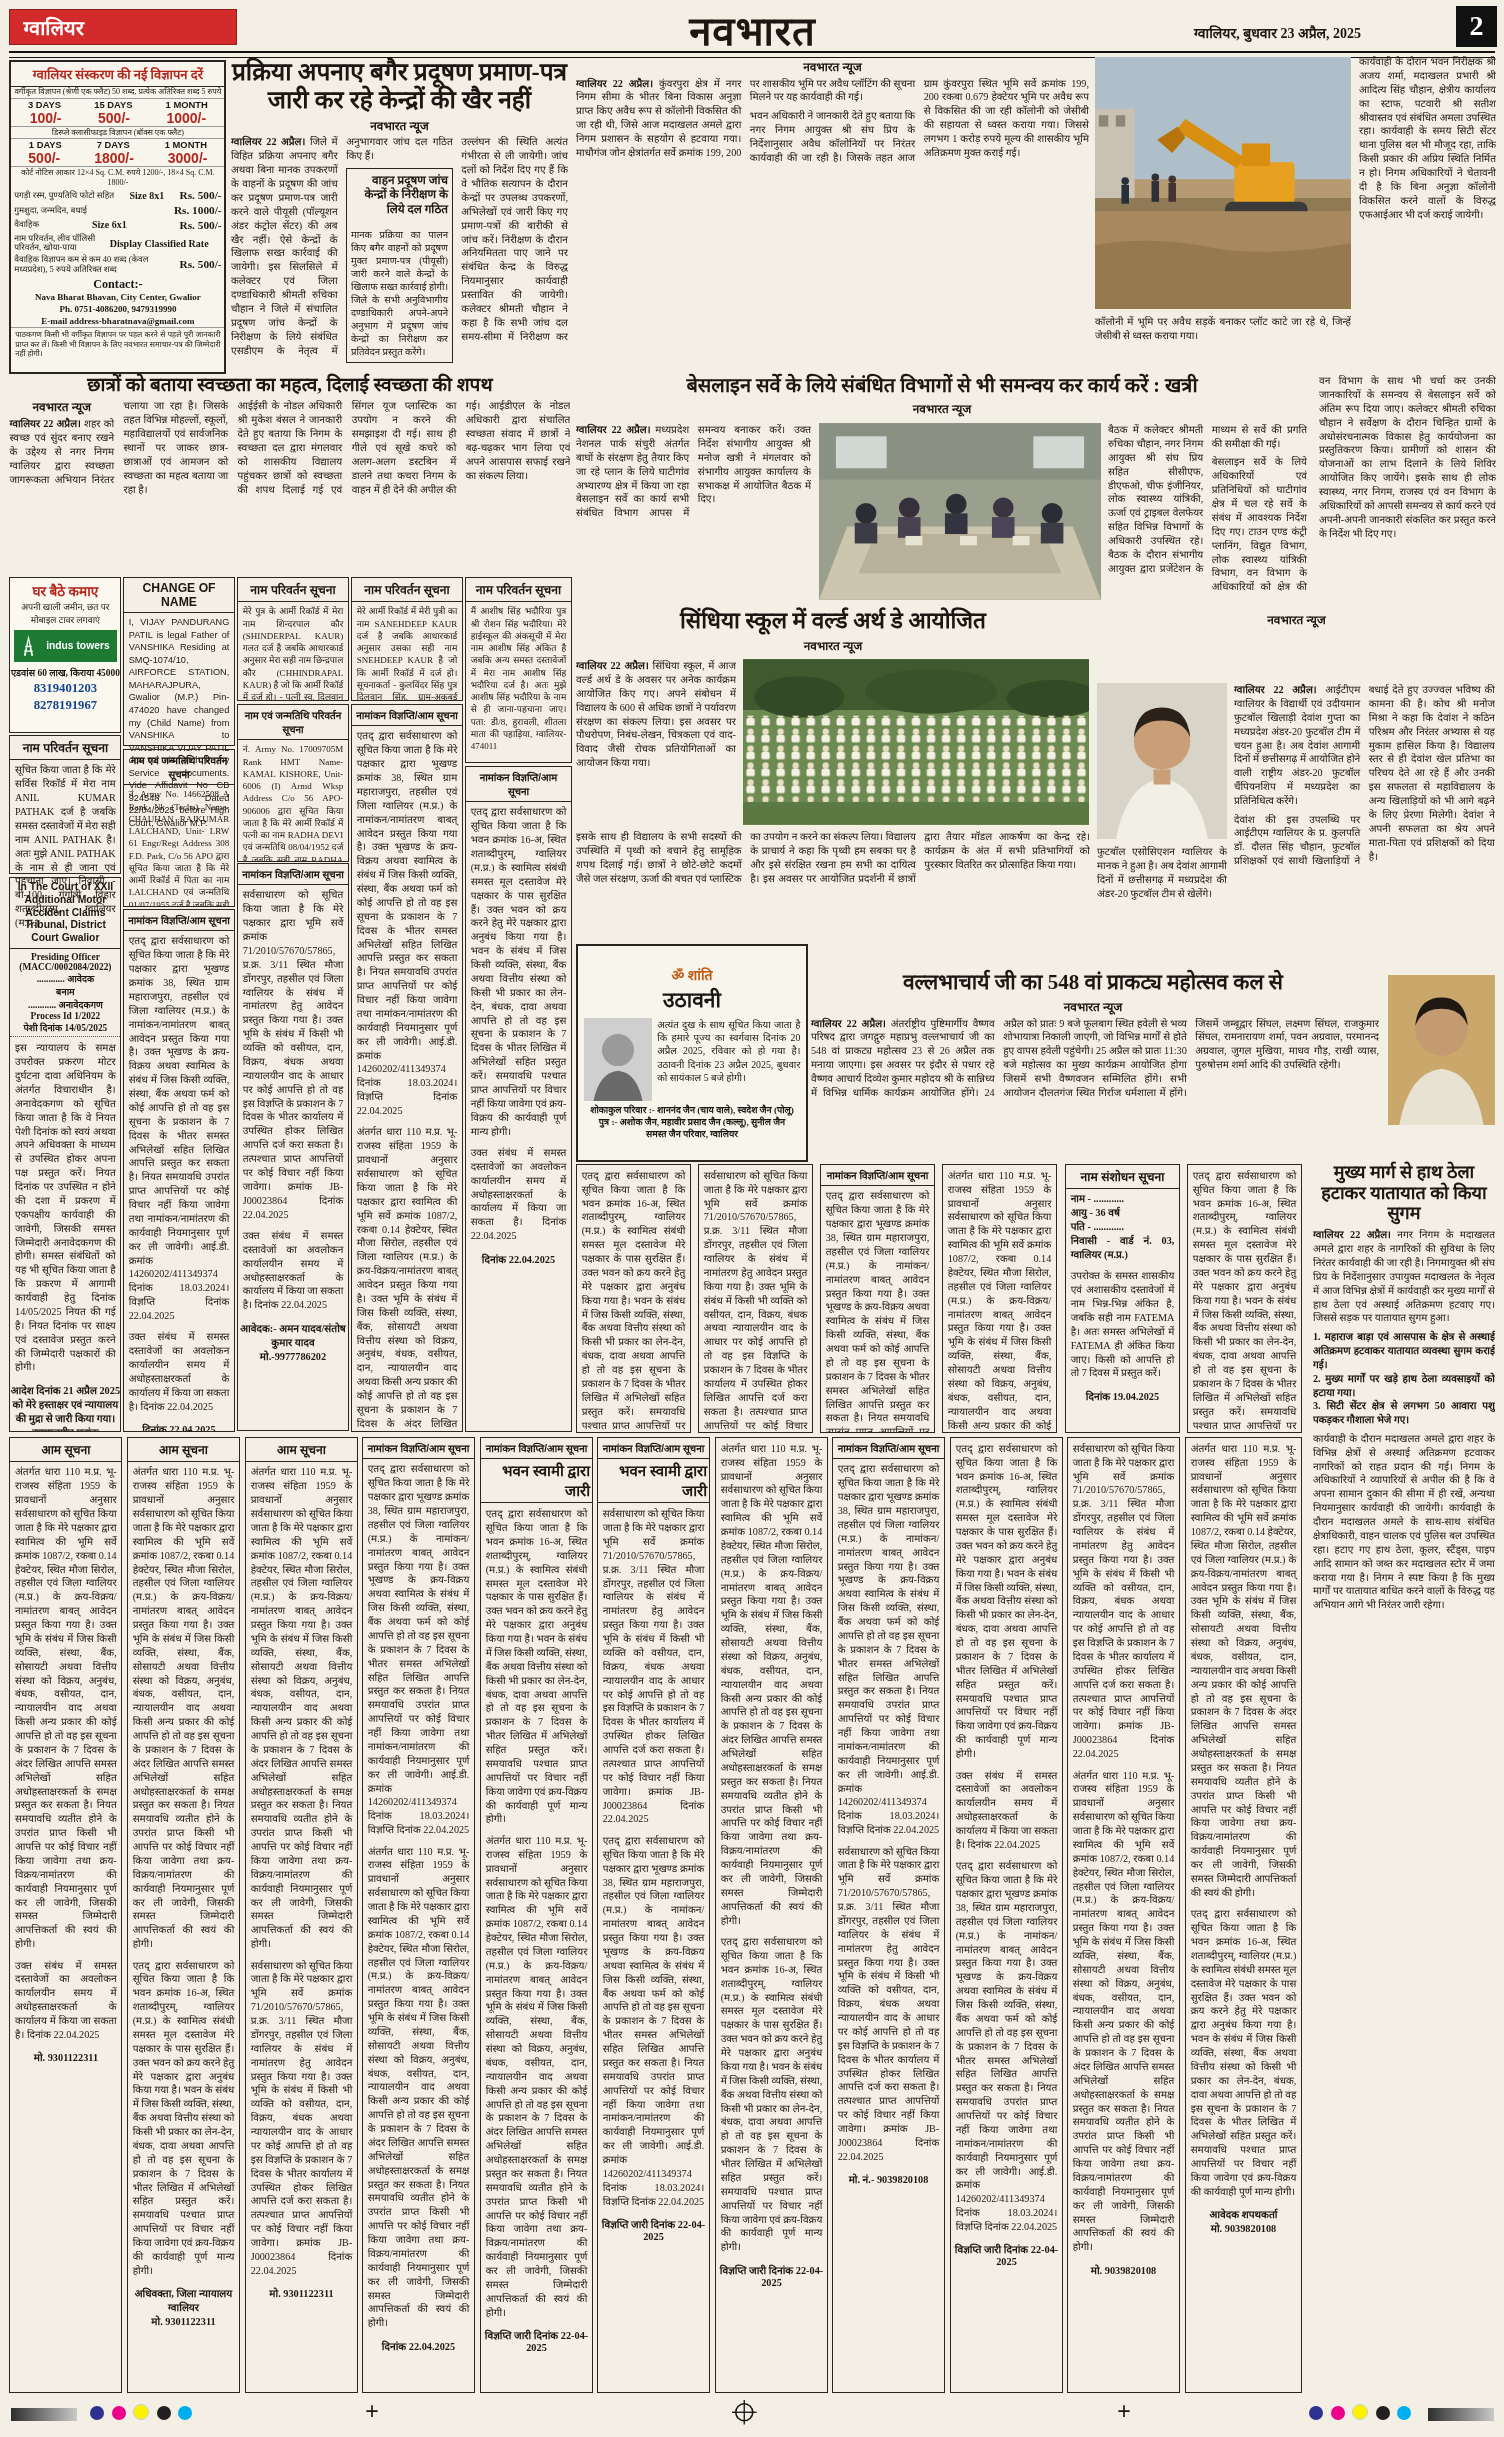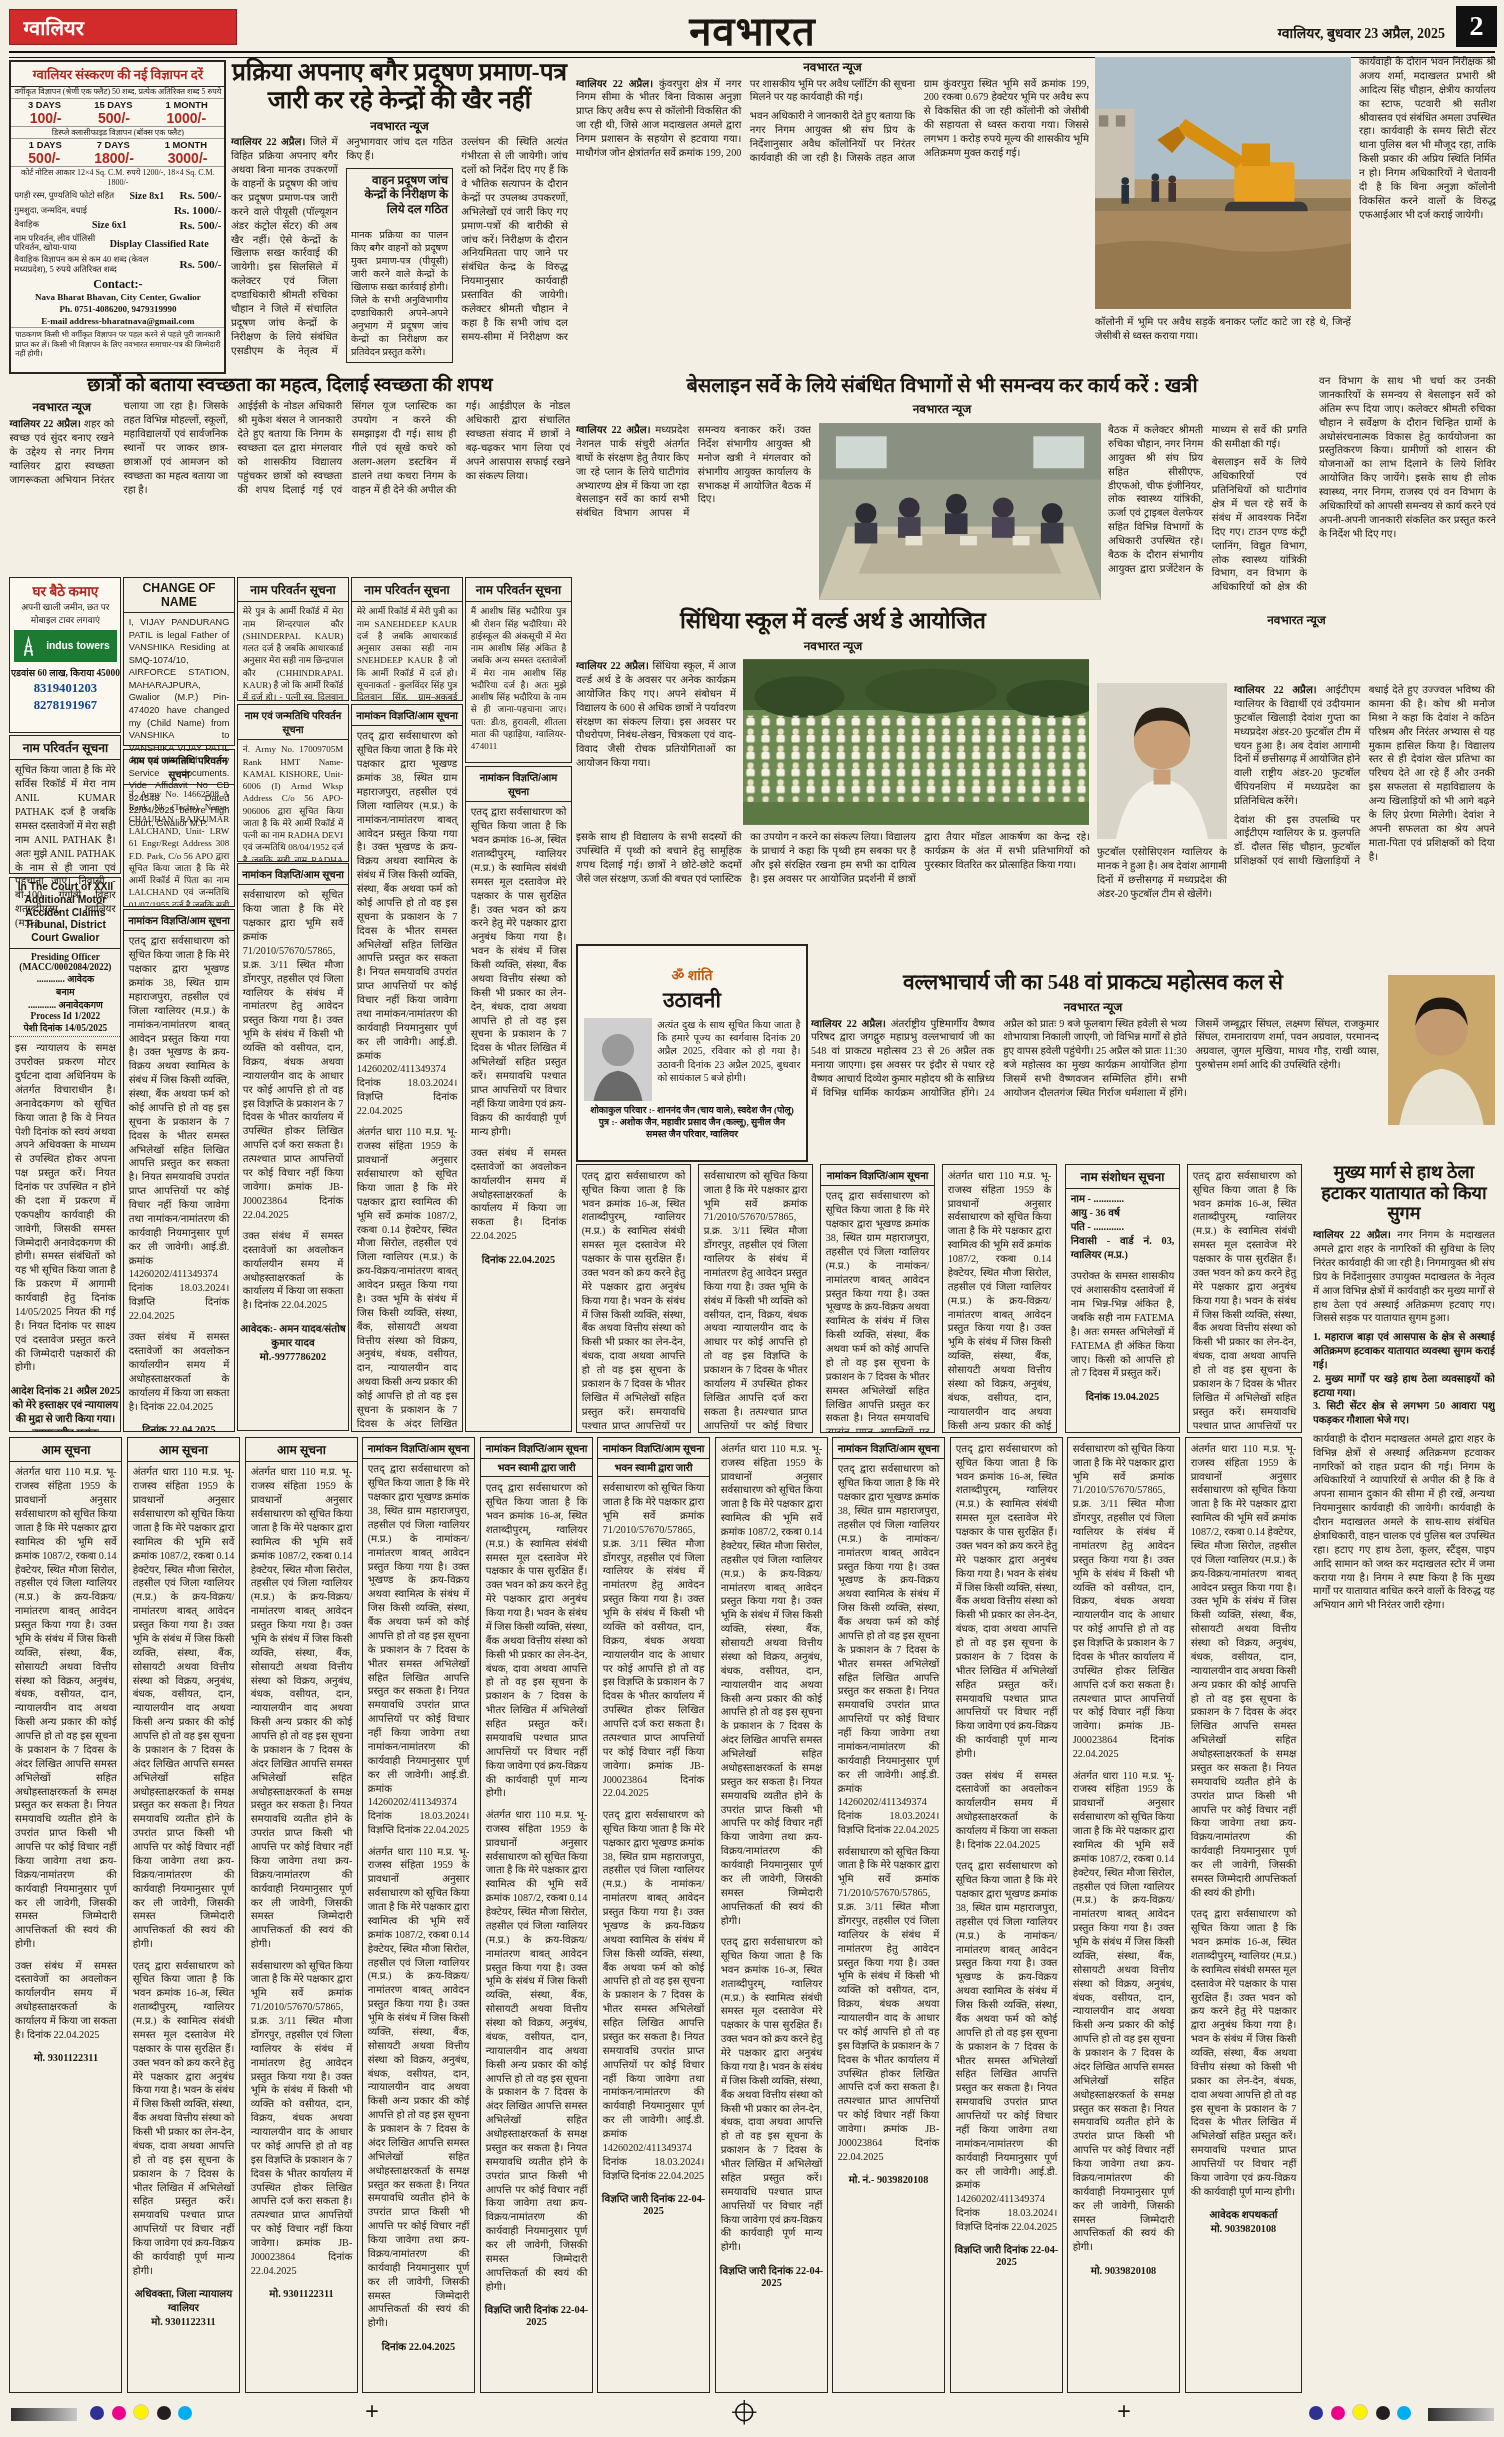--- a/index.html
+++ b/index.html
@@ -8,40 +8,40 @@
   .abs{position:absolute}
   .bx{border:1.3px solid #2a2520}
   .bx2{border:2.8px double #2a2520}
   .clip{overflow:hidden}
   .pre{white-space:pre-line}
   .pad{padding:3.8px 4.7px}
   
   .ed{background:#d32b2b;color:#fff;display:flex;align-items:center;padding-left:13px;
       font-weight:bold;font-size:20px;border:0.9px solid #8c1d1d;font-family:"Liberation Sans",sans-serif}
   .mast{font-size:40px;font-weight:bold;text-align:center;letter-spacing:0.9px}
-  .hdate{text-align:right;font-weight:bold;font-size:14px}
+  .hdate{text-align:center;font-weight:bold;font-size:14px}
   .pgno{background:#111;color:#fff;font-size:28px;font-weight:bold;display:flex;align-items:center;justify-content:center}
   
   .h{font-weight:bold;text-align:center;line-height:1.14}
   .h19{font-size:18px}.h20{font-size:19px}.h21{font-size:20px}.h22{font-size:21px}
   .h23{font-size:21.6px}.h24{font-size:22.6px}.h26{font-size:24.5px}.h30{font-size:28px}
   .byl{font-weight:bold;text-align:center;font-size:11.8px;margin:2.8px 0;
        font-family:"Liberation Sans",sans-serif}
   .bt{font-size:10.2px;line-height:1.36;text-align:justify}
   .bt p{margin:0 0 4.7px}
   .c2{column-count:2;column-gap:8.5px}
   .c3{column-count:3;column-gap:8.5px}
   .c5{column-count:5;column-gap:9.4px}
   .inset{padding:3.8px;margin:2.8px 0;break-inside:avoid;border:1.3px solid #2a2520}
   .inset-t{font-weight:bold;text-align:right;font-size:11.8px;line-height:1.25;margin-bottom:11px}
   .inset-b{font-size:9.6px}
   
   .boxh{font-weight:bold;text-align:center;font-size:12.2px;padding:2.8px 1.9px;
         border-bottom:1.3px solid #2a2520;font-family:"Liberation Sans",sans-serif}
-  .subh{font-weight:bold;text-align:center;font-size:10px;border-bottom:0.9px solid #2a2520;padding:1.9px}
+  .subh{font-weight:bold;text-align:right;font-size:15px;border-bottom:0.9px solid #2a2520;padding:1.9px}
   .ft{font-weight:bold;text-align:center;font-size:10.3px;margin-top:4.7px}
   .court-h{font-weight:bold;text-align:center;font-size:10.3px;line-height:1.25;padding:2.8px;
            border-bottom:0.9px solid #2a2520;font-family:"Liberation Sans",sans-serif}
   .court-m{font-size:9.4px;text-align:center;font-weight:bold;padding:2.8px;border-bottom:0.9px dotted #555}
   
   .g-t{font-weight:bold;text-align:center;color:#b3261e;font-size:13.6px;padding-top:2.8px}
   .g-l1{font-size:9px;text-align:center;padding:0 2.8px}
   .g-logo{background:#1d7a33;color:#fff;display:flex;align-items:center;gap:10px;justify-content:center;
           padding:5.6px 2.8px;margin:3.8px;font-size:10.3px;font-weight:bold;font-family:"Liberation Sans",sans-serif}
   .g-l2{font-size:9.4px;text-align:center;font-weight:bold}

